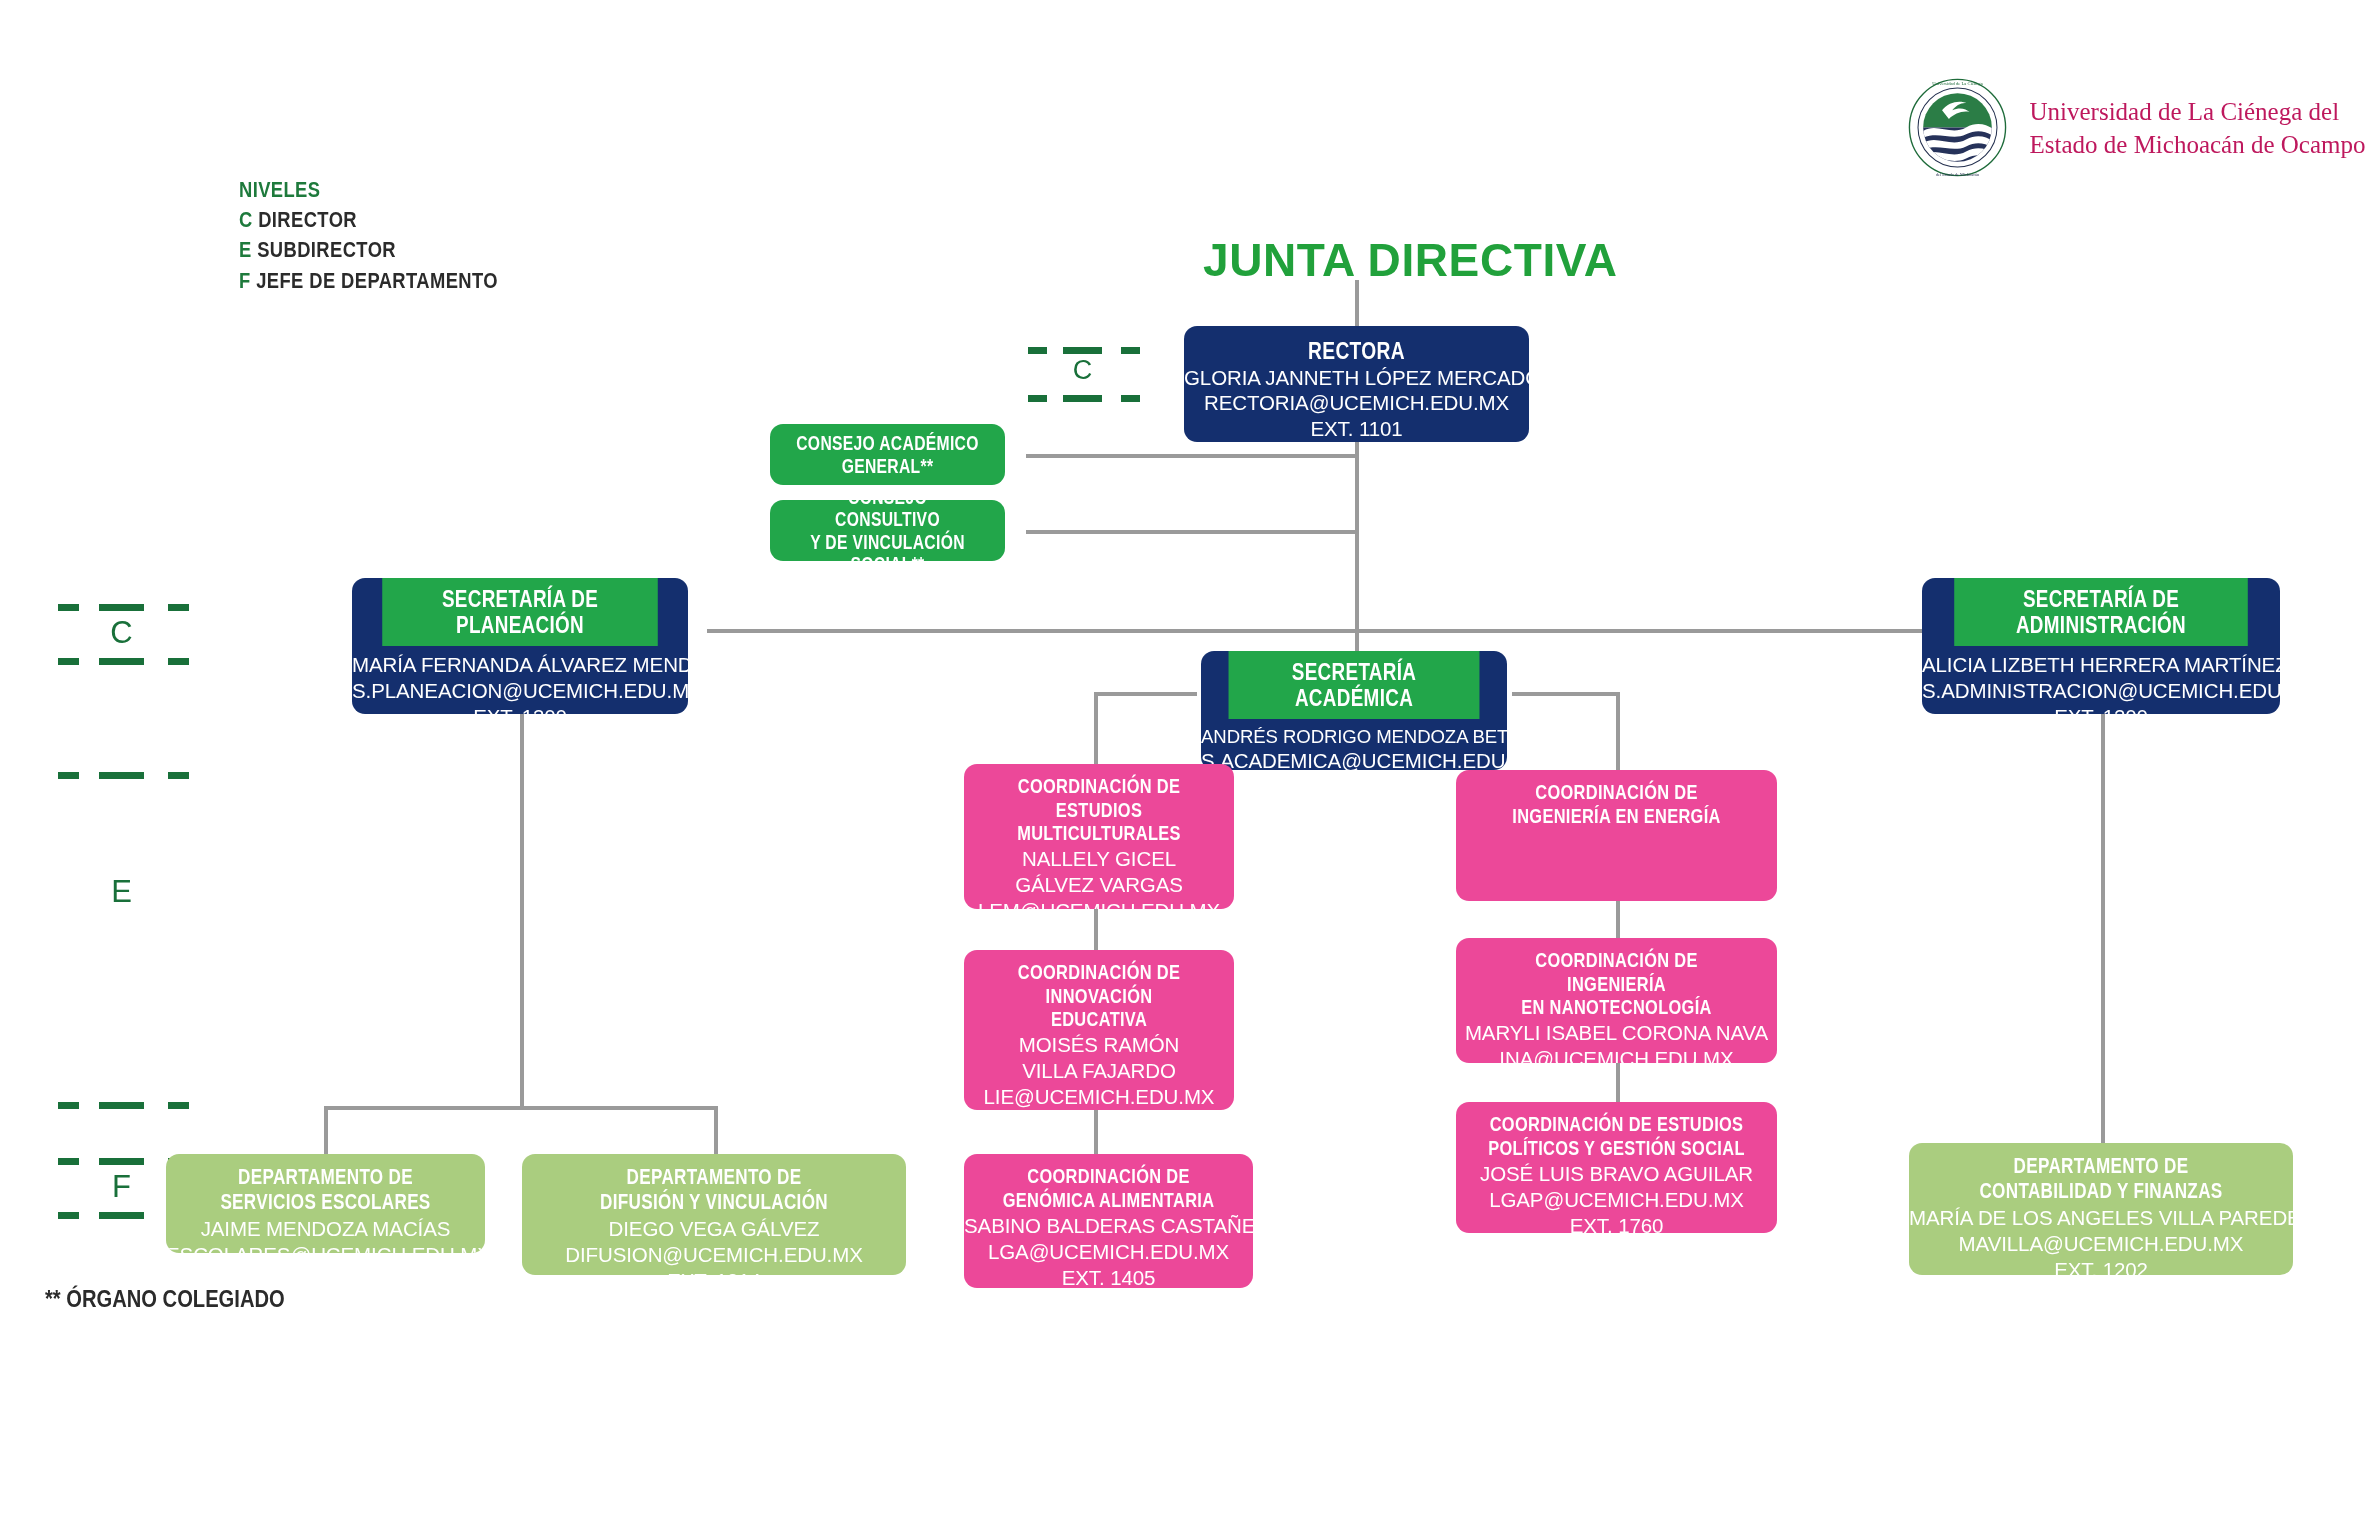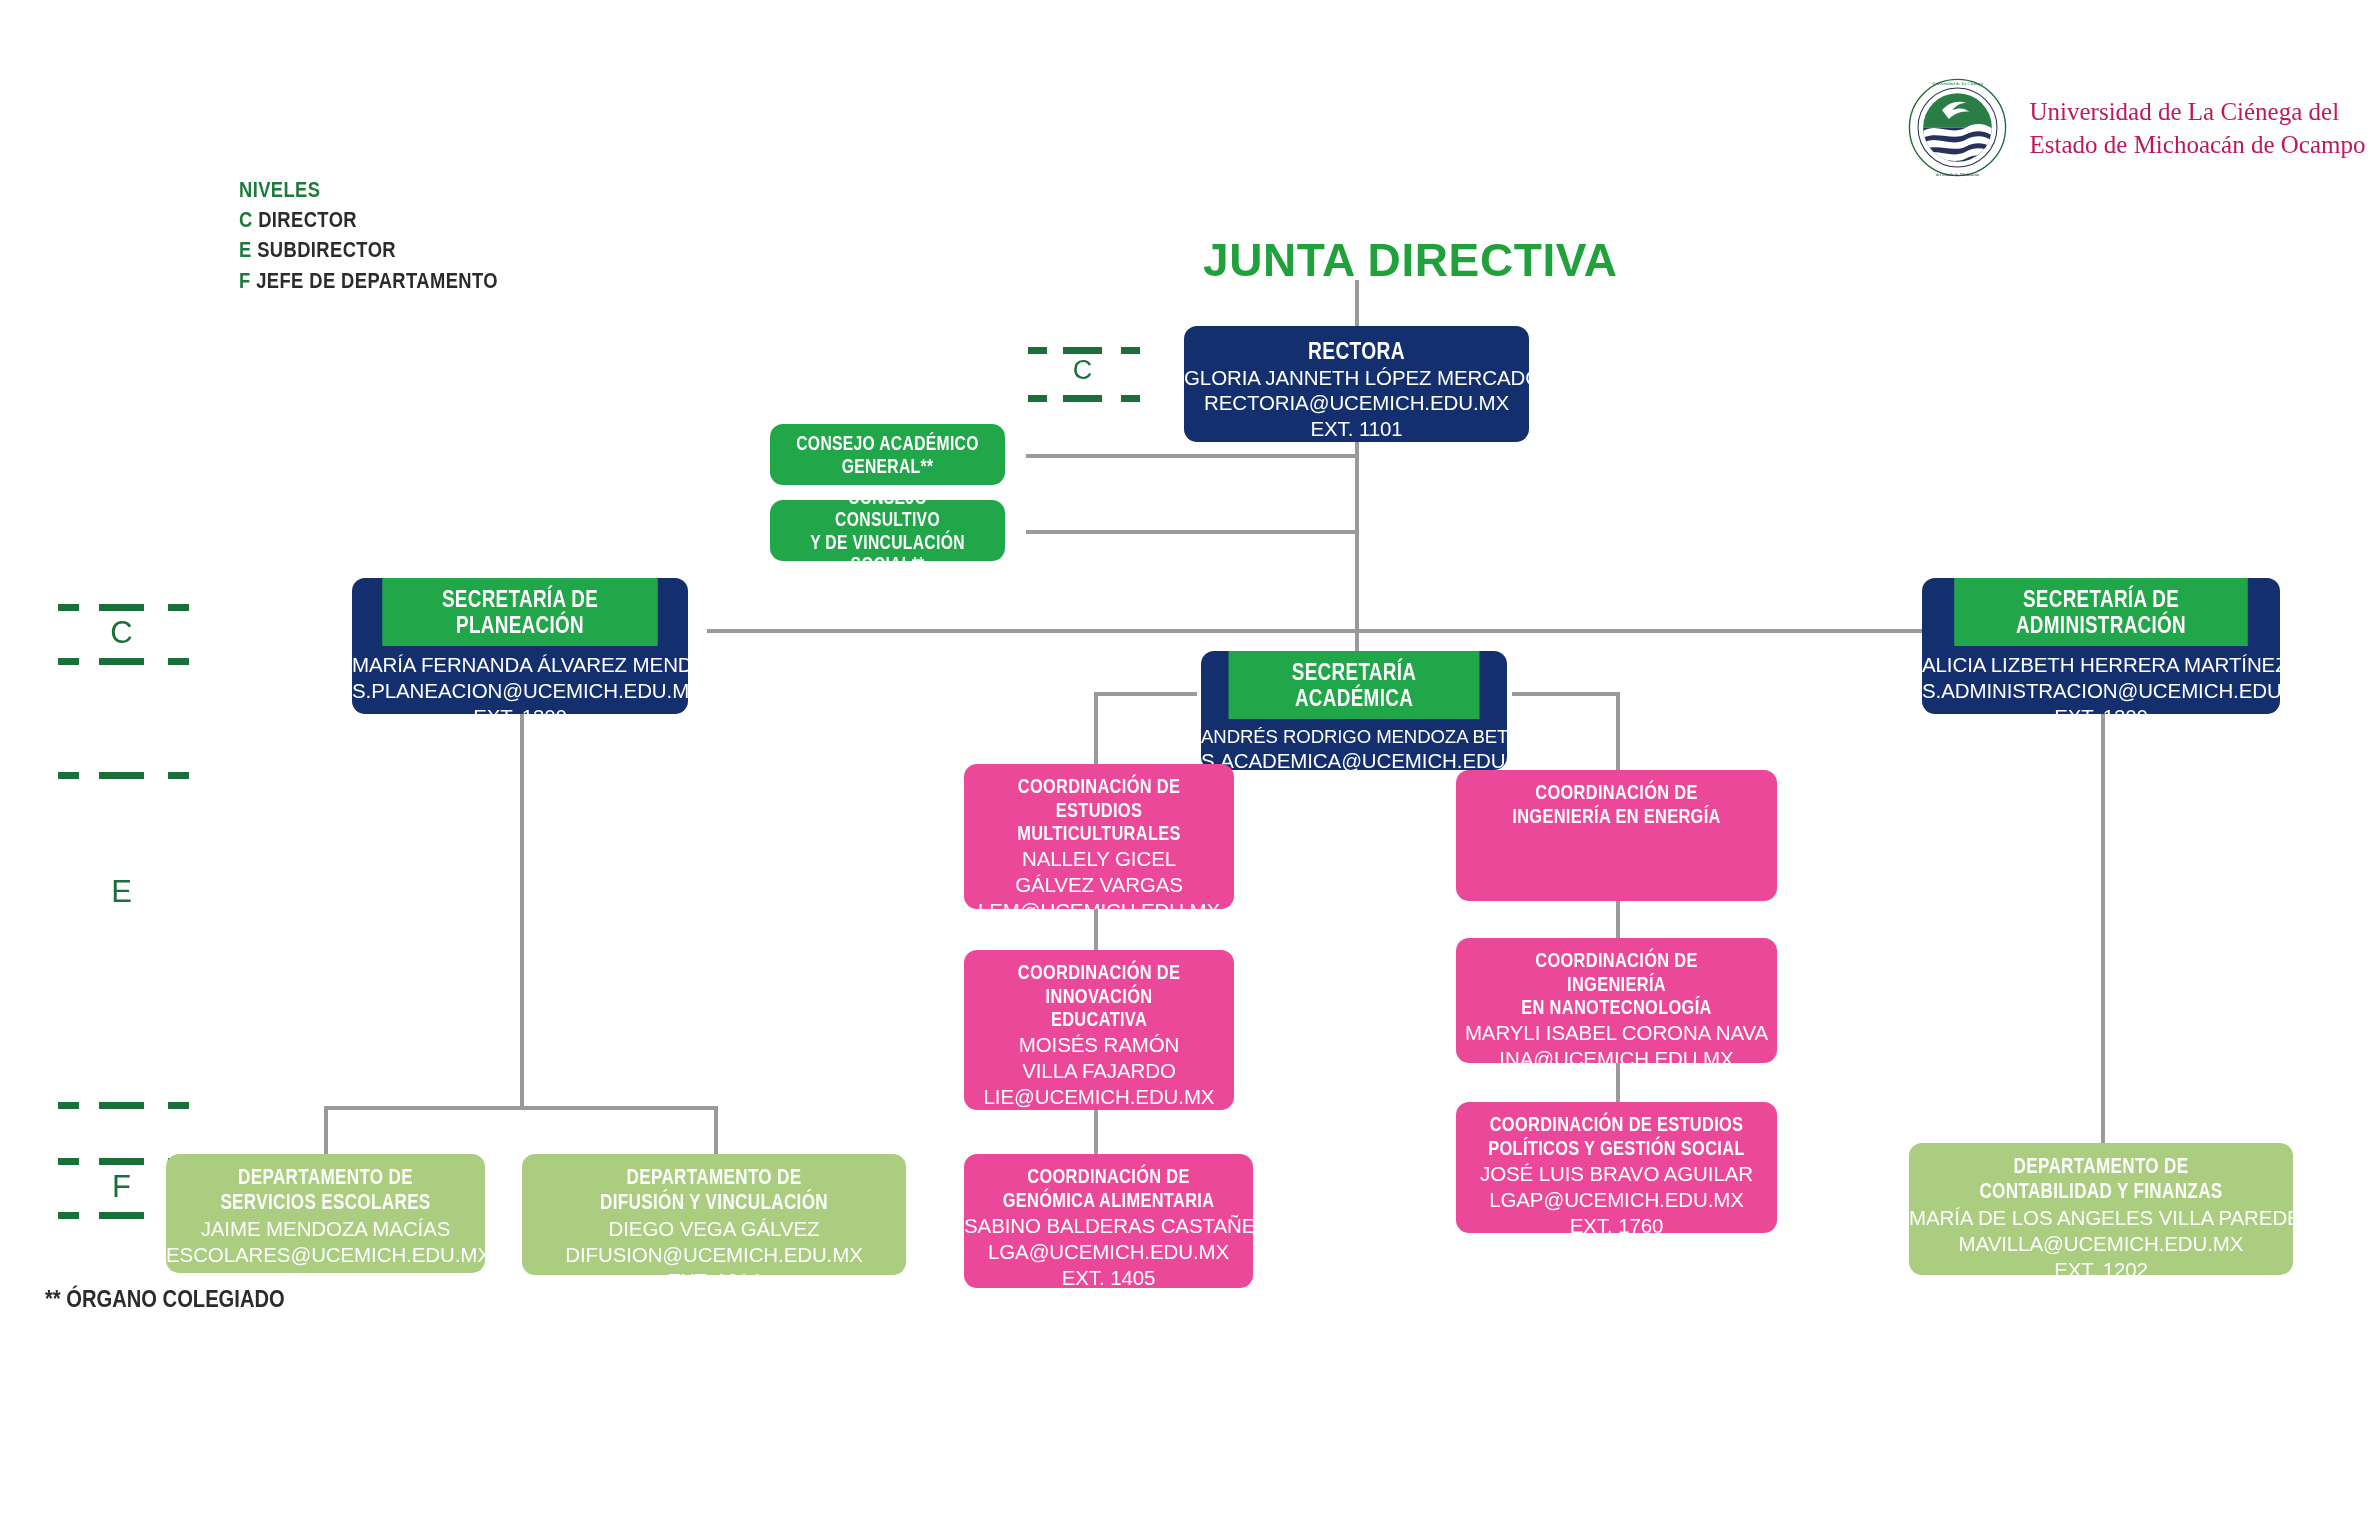--- a/index.html
+++ b/index.html
@@ -431,21 +431,21 @@
       <div>COORDINACIÓN DE ESTUDIOS</div>
       <div>POLÍTICOS Y GESTIÓN SOCIAL</div>
     </div>
     <div class="body">
       <span class="ln">JOSÉ LUIS BRAVO AGUILAR</span>
       <span class="ln">LGAP@UCEMICH.EDU.MX</span>
       <span class="ln">EXT. 1760</span>
     </div>
   </div>
 
-  <div class="node lgreen" style="left:166px; top:1154px; width:319px; height:119px;">
+  <div class="node lgreen" style="left:166px; top:1154px; width:319px; height:99px;">
     <div class="hdr">
       <div>DEPARTAMENTO DE SERVICIOS ESCOLARES</div>
     </div>
     <div class="body">
       <span class="ln">JAIME MENDOZA MACÍAS</span>
       <span class="ln">ESCOLARES@UCEMICH.EDU.MX</span>
       <span class="ln">EXT.1302</span>
     </div>
   </div>
 

